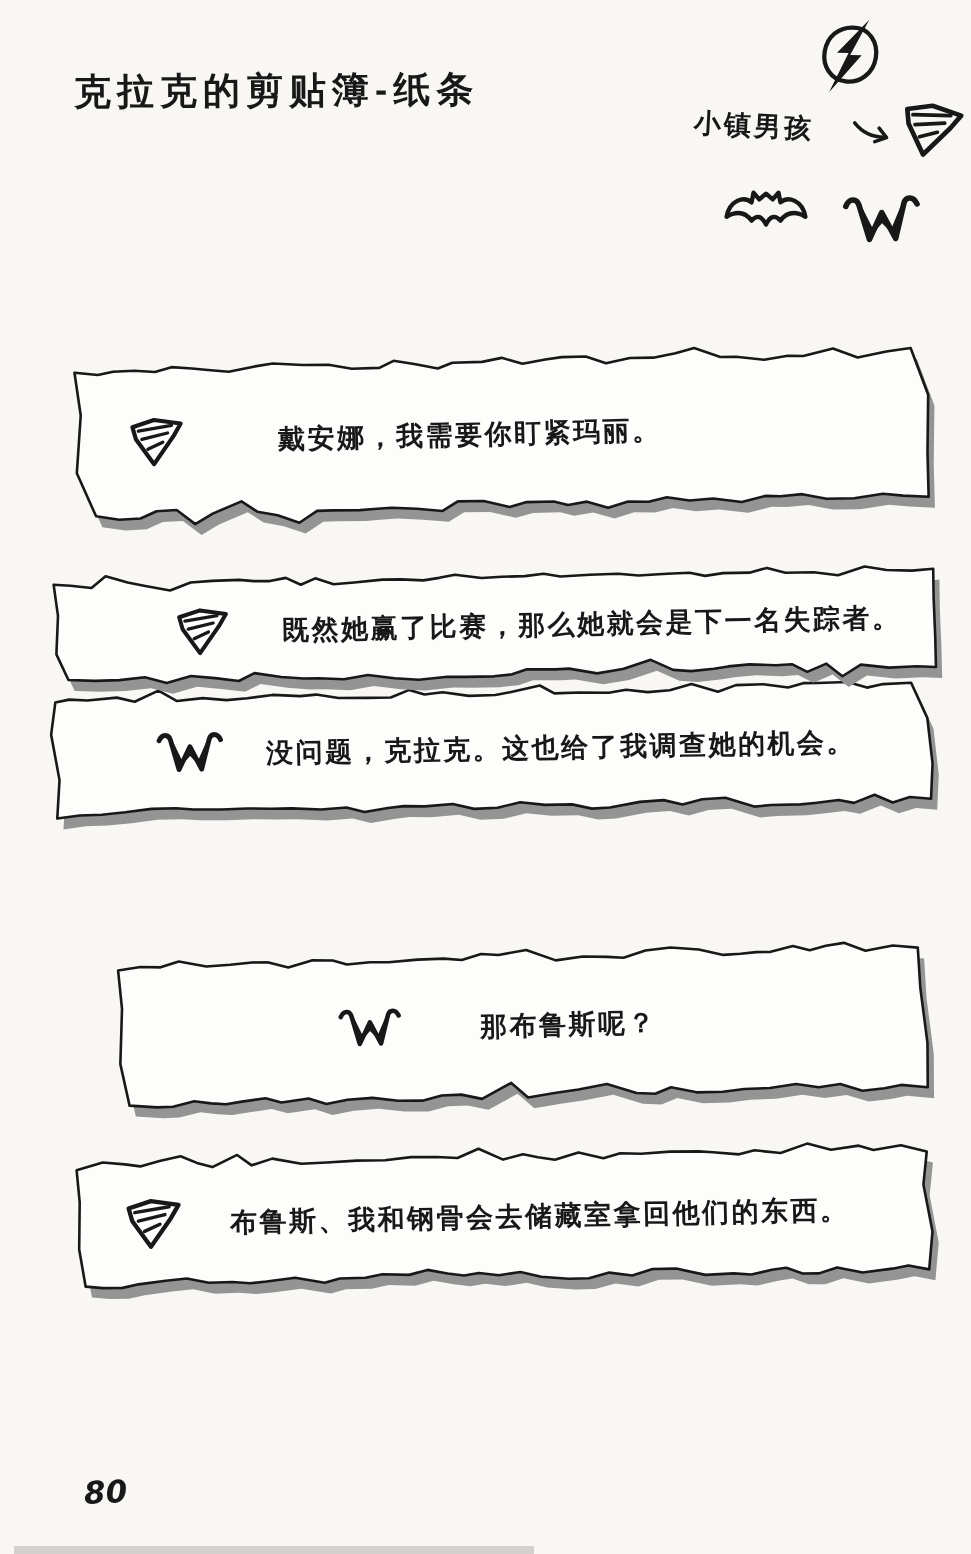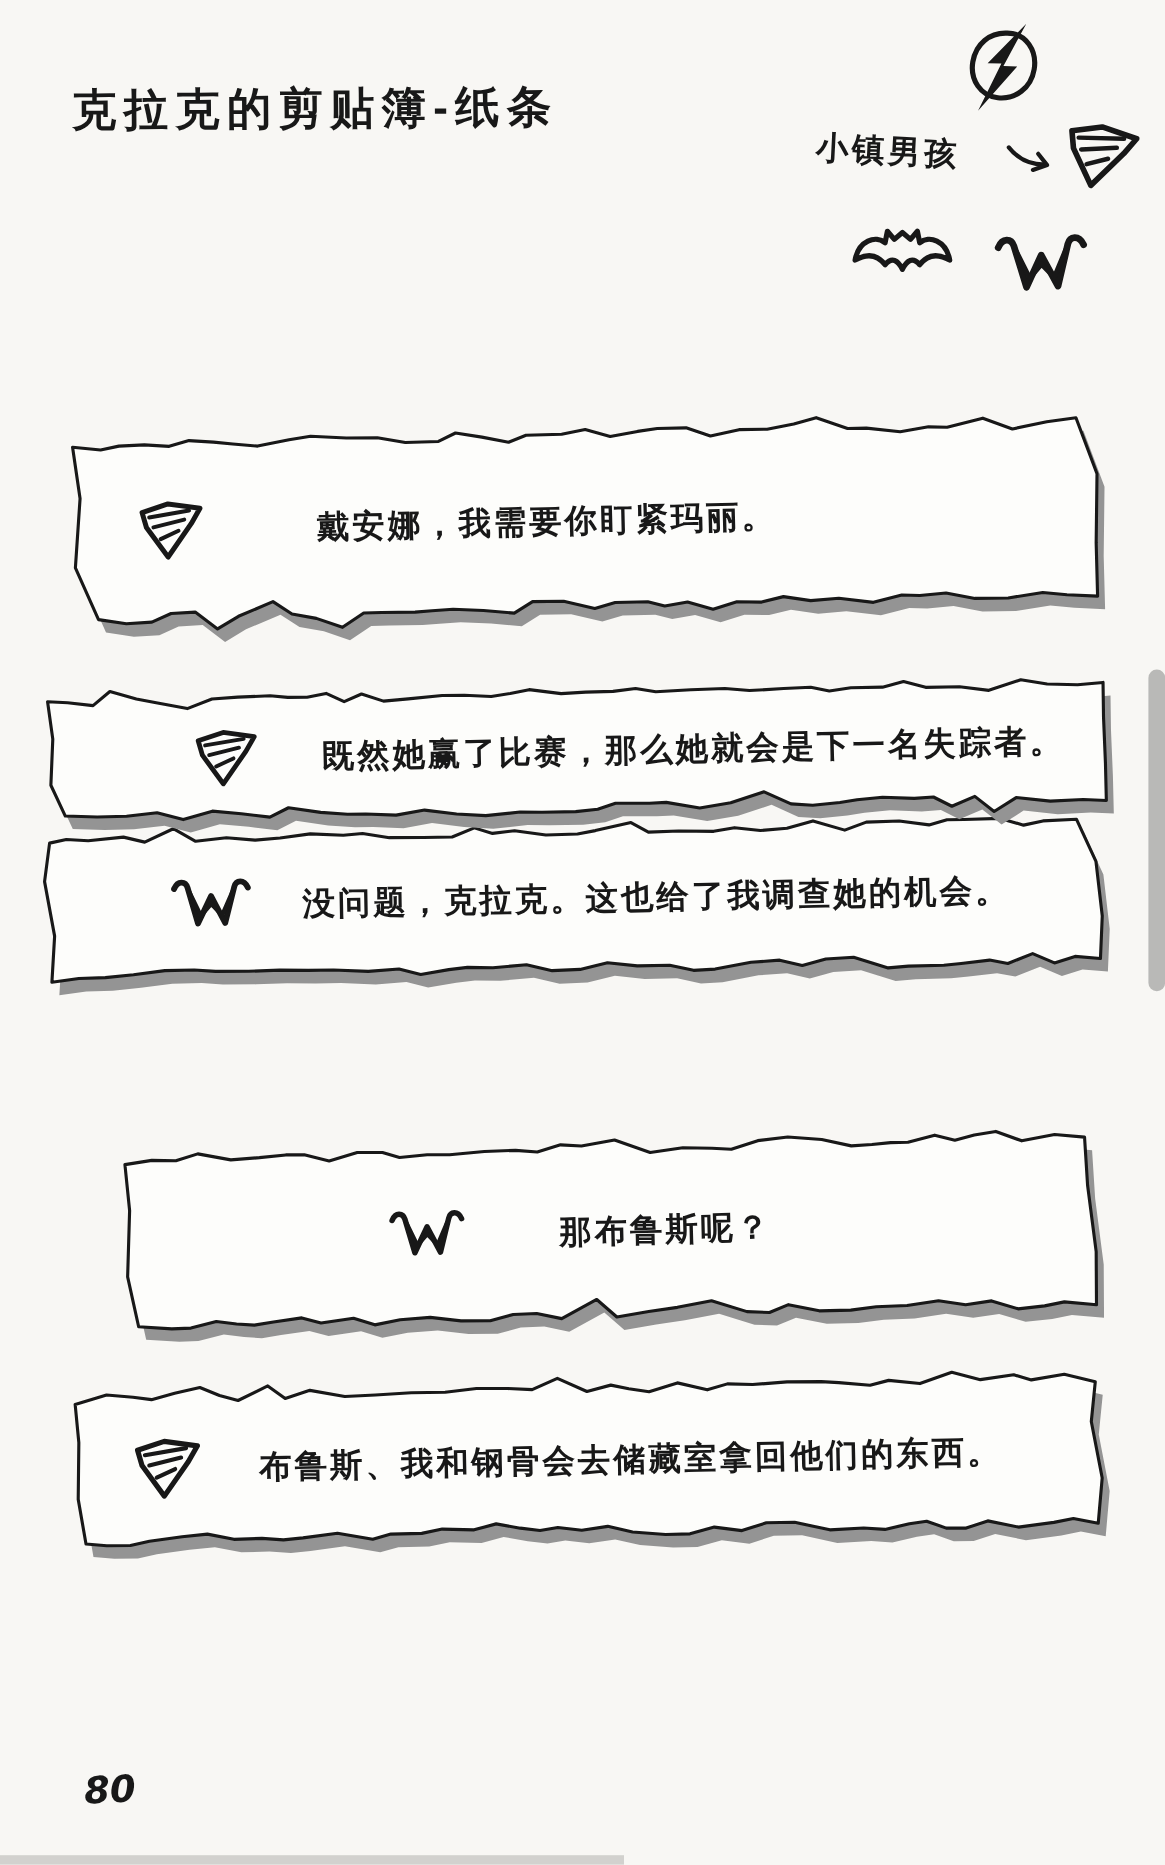--- a/index.html
+++ b/index.html
@@ -4,21 +4,21 @@
 <style>
   * { margin:0; padding:0; box-sizing:border-box; }
   html,body { width:971px; height:1554px; }
   body {
     font-family:"Liberation Sans","DejaVu Sans",sans-serif;
     background:#f8f7f4;
     color:#181818;
     position:relative;
     overflow:hidden;
   }
-  .page { position:absolute; inset:0; }
+  .page { position:absolute; inset:0;margin-left:14px; }
   .title {
     position:absolute; left:60px; top:66px;
     font-size:37px; font-weight:bold; letter-spacing:6px;
     transform:rotate(-0.4deg); white-space:nowrap;
   }
   .doodle { position:absolute; }
   .doodle svg { width:100%; height:100%; overflow:visible; display:block; }
   .annot {
     position:absolute; left:680px; top:108px;
     font-size:27px; font-weight:bold; letter-spacing:3px;

